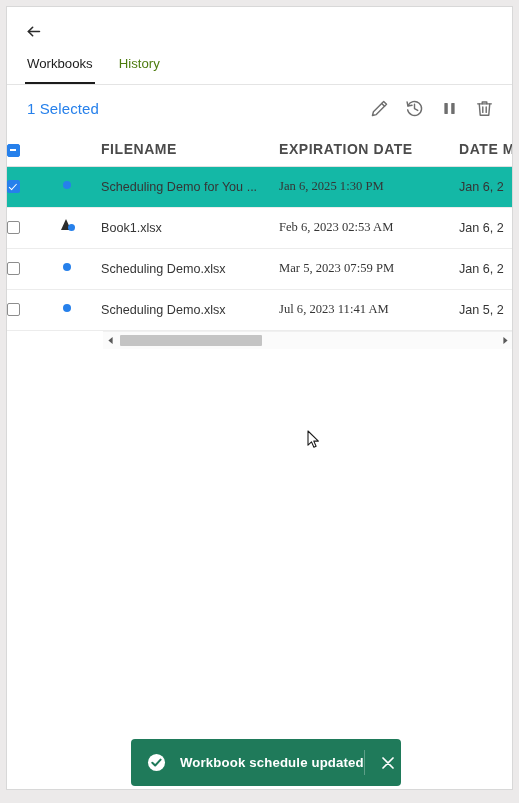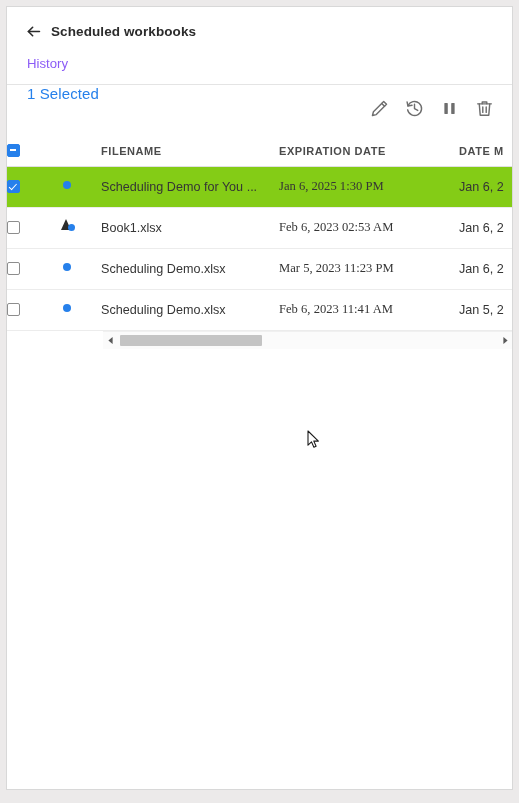--- a/index.html
+++ b/index.html
@@ -58,21 +58,21 @@
     margin-top: 19px;
     padding-left: 20px;
     display: flex;
     gap: 26px;
     border-bottom: 1px solid #e4e4e4;
     height: 29px;
     box-sizing: border-box;
   }
   .tab {
     font-size: 13.2px;
-    color: #8b5cf6;
+    color: #4d7c0f;
     position: relative;
     padding-bottom: 8px;
     white-space: nowrap;
     cursor: pointer;
   }
   .tab.active {
     color: #1c1c1c;
   }
   .tab.active::after {
     content: "";
@@ -80,20 +80,21 @@
     left: -2px;
     right: -2px;
     bottom: 0;
     height: 2px;
     background: #1c1c1c;
   }
 
   
   #action-bar {
     display: flex;
+    align-items: center;
     justify-content: space-between;
     padding: 0 18px 0 20px;
     height: 47px;
   }
   #selection-count {
     font-size: 15px;
     color: #2680eb;
     letter-spacing: .1px;
     white-space: nowrap;
   }
@@ -114,21 +115,21 @@
   
   #table-wrap {
     position: relative;
   }
   table.grid {
     width: 100%;
     border-collapse: collapse;
     table-layout: fixed;
   }
   table.grid th {
-    font-size: 11px;
+    font-size: 14px;
     font-weight: bold;
     letter-spacing: .55px;
     color: #4b4b4b;
     text-align: left;
     padding: 0 0 9px 0;
     vertical-align: bottom;
     border-bottom: 1px solid #e0e0e0;
     height: 34px;
     box-sizing: border-box;
   }
@@ -141,21 +142,21 @@
     vertical-align: middle;
     white-space: nowrap;
     overflow: hidden;
   }
   .col-check  { width: 54px; }
   .col-status { width: 40px; }
   .col-name   { width: 178px; }
   .col-exp    { width: 180px; }
   .col-mod    { width: 90px; }
 
-  tr.row-selected td { background: #84cc16; }
+  tr.row-selected td { background: #14b8a6; }
 
   td.cell-check, th.cell-check { padding-left: 22px; }
   th.cell-check { vertical-align: bottom; padding-bottom: 7px; }
 
   
   .checkbox {
     width: 13px;
     height: 13px;
     border: 1.6px solid #8d8d8d;
     border-radius: 2px;
@@ -330,24 +331,24 @@
 
 <div id="app-panel">
 
   <div id="page-header">
     <span style="display:block;">
       <svg id="back-arrow-icon" viewBox="0 0 20 20" fill="none" stroke="currentColor" stroke-width="1.9" stroke-linecap="round" stroke-linejoin="round">
         <path d="M17 10 H4"></path>
           <path d="M9 5 L4 10 L9 15"></path>
       </svg>
     </span>
-    <span id="page-title">Scheduled workbooks</span>
   </div>
 
   <div id="tab-bar">
+    <div class="tab active">Workbooks</div>
     <div class="tab">History</div>
   </div>
 
   <div id="action-bar">
     <div id="selection-count">1 Selected</div>
     <div id="action-icons">
 
       <span class="action-icon">
         <svg viewBox="0 0 20 20" fill="none" stroke="currentColor" stroke-width="1.5" stroke-linecap="round" stroke-linejoin="round">
           <path d="M14.4 2.6 L17.4 5.6 L6.6 16.4 L2.6 17.4 L3.6 13.4 Z"></path>
@@ -435,35 +436,35 @@
         <tr>
           <td class="cell-check">
             <span class="checkbox"></span>
           </td>
           <td class="status-cell">
             <span class="status-wrap"><span class="dot-blue"></span></span>
           </td>
           <td class="cell-name">
             <span class="name-text">Scheduling Demo.xlsx</span>
           </td>
-          <td class="cell-exp">Mar 5, 2023 11:23 PM</td>
+          <td class="cell-exp">Mar 5, 2023 07:59 PM</td>
           <td class="cell-mod">Jan 6, 2</td>
         </tr>
 
         <tr>
           <td class="cell-check">
             <span class="checkbox"></span>
           </td>
           <td class="status-cell">
             <span class="status-wrap"><span class="dot-blue"></span></span>
           </td>
           <td class="cell-name">
             <span class="name-text">Scheduling Demo.xlsx</span>
           </td>
-          <td class="cell-exp">Feb 6, 2023 11:41 AM</td>
+          <td class="cell-exp">Jul 6, 2023 11:41 AM</td>
           <td class="cell-mod">Jan 5, 2</td>
         </tr>
 
       </tbody>
     </table>
 
     <div id="h-scrollbar">
       <div class="sb-arrow">
         <svg viewBox="0 0 10 12" fill="currentColor">
             <path d="M8 1 L2 6 L8 11 Z"></path>
@@ -479,14 +480,29 @@
       </div>
     </div>
   </div>
 
   <span id="mouse-cursor">
     <svg viewBox="0 0 13 19" width="13" height="19">
       <path d="M1 1 L1 15.2 L4.5 11.9 L6.9 17.3 L9.1 16.3 L6.8 11.1 L11.4 11.1 Z" fill="#ffffff" stroke="#1a1a1a" stroke-width="1.1" stroke-linejoin="round"></path>
     </svg>
   </span>
 
+  <div id="toast">
+    <span style="display:block;">
+      <svg id="toast-check-icon" viewBox="0 0 20 20">
+        <circle cx="10" cy="10" r="9" fill="#ffffff"></circle>
+        <path d="M5.6 10.3 L8.6 13.2 L14.3 7.0" fill="none" stroke="#1f7a5a" stroke-width="2.1" stroke-linecap="round" stroke-linejoin="round"></path>
+      </svg>
+    </span>
+    <span id="toast-message">Workbook schedule updated</span>
+    <span id="toast-divider"></span>
+    <span id="toast-close-button">
+      <svg viewBox="0 0 14 14" fill="none" stroke="currentColor" stroke-width="1.7" stroke-linecap="round">
+        <path d="M2 2 L12 12 M12 2 L2 12"></path>
+      </svg>
+    </span>
+  </div>
 
 </div>
 
 </body></html>

